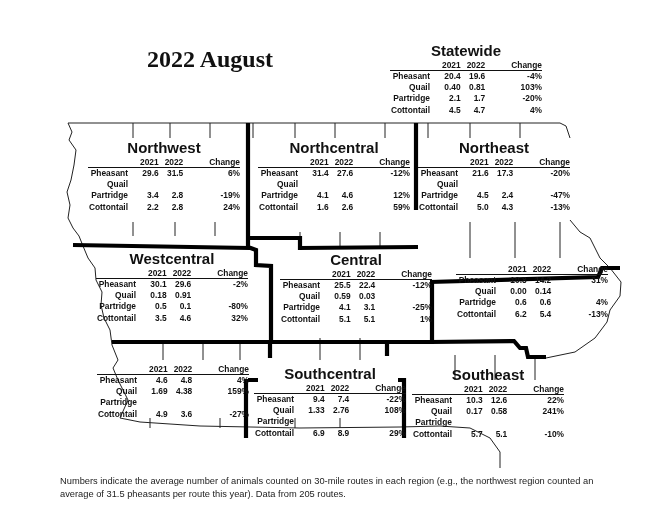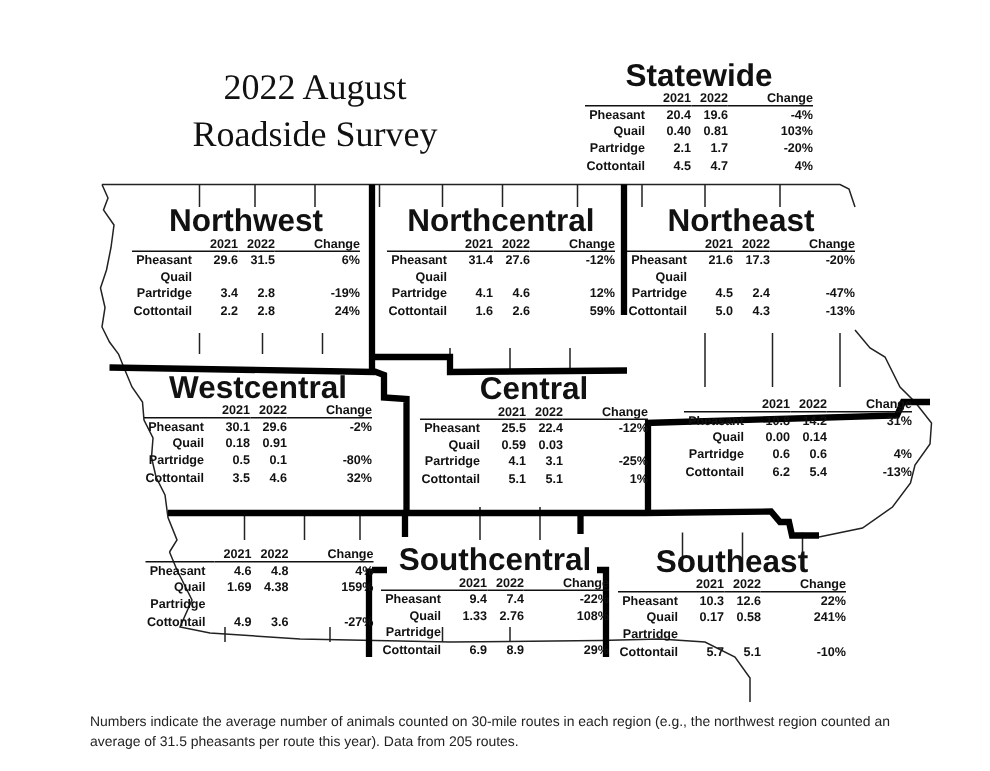--- a/index.html
+++ b/index.html
@@ -1,34 +1,33 @@
 <!DOCTYPE html>
 <html><head>
 <meta charset="utf-8">
 <style>
   html, body { margin:0; padding:0; background:#ffffff; }
   body { width:660px; height:514px; position:relative; overflow:hidden; font-family:"Liberation Sans", sans-serif; color:#111; }
-  .title { position:absolute; left:100px; top:44px; width:220px; text-align:center; font-family:"Liberation Serif", serif; font-weight:normal; font-size:24px; line-height:31px; color:#111; }
+  .title { position:absolute; left:100px; top:44px; width:220px; text-align:center; font-family:"Liberation Serif", serif; font-weight:bold; font-size:24px; line-height:31px; color:#111; }
   svg.map { position:absolute; left:0; top:0; }
   .region { position:absolute; }
-  .region .rname { font-weight:bold; font-size:21px; text-align:center; line-height:17px; margin-bottom:1px; white-space:nowrap; }
+  .region .rname { font-weight:bold; font-size:15px; text-align:center; line-height:17px; margin-bottom:1px; white-space:nowrap; }
   .region table { border-collapse:collapse; font-size:8.4px; font-weight:bold; }
   .region th { font-weight:bold; text-align:center; padding:0 0 0 6px; border-bottom:1.4px solid #111; line-height:10px; }
   .region th.lbl { text-align:left; padding:0; }
   .region td { text-align:right; padding:0 0 0 6px; line-height:11.2px; white-space:nowrap; }
   .region td.lbl { text-align:right; padding:0 6px 0 0; }
   .region td.chg, .region th.chg { padding-left:26px; }
   .footnote { position:absolute; left:60px; top:475px; width:560px; font-size:9.3px; line-height:12.5px; color:#222; }
 </style>
 </head>
 <body>
 
 <div class="title">
   <div>2022 August</div>
-  <div>Roadside Survey</div>
 </div>
 
 <svg class="map" width="660" height="514" viewBox="0 0 660 514">
   <g fill="none" stroke="#222" stroke-width="1">
 
     <path d="M68,123 L560,123 L566,126 L570,138"></path>
 
     <path d="M68,123 L72,132 L69,140 L76,150 L74,165 L71,180 L67,192 L70,205 L68,218 L73,228 L79,236 L83,246 L88,258 L95,268 L96,280 L102,292 L101,305 L104,318 L110,330 L112,345 L118,360 L113,368"></path>
 
     <path d="M570,220 L580,232 L590,238 L600,258 L610,268 L621,282 L620,296 L610,310 L607,322 L595,338 L575,352 L546,358"></path>

